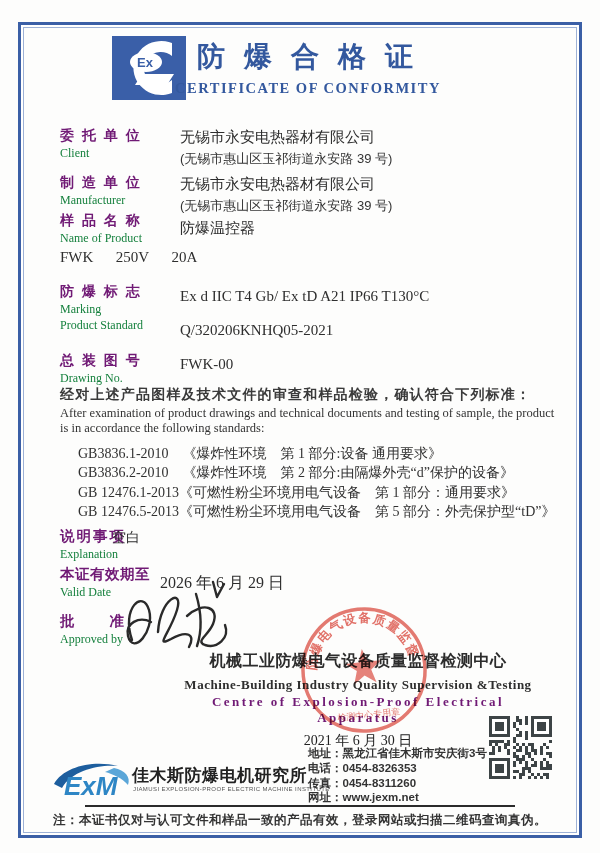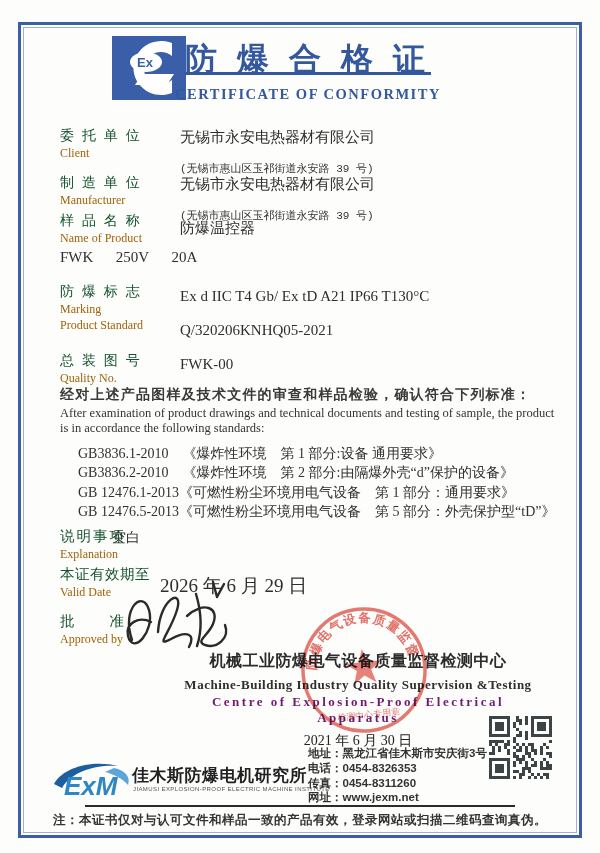--- a/index.html
+++ b/index.html
@@ -6,48 +6,48 @@
   .page{position:relative;width:600px;height:853px;background:#fdfdfc;overflow:hidden;
         font-family:"Liberation Sans",sans-serif;color:#333;}
   .frame{position:absolute;left:18px;top:22px;width:558px;height:810px;
          border:3px solid #3b5fa6;
          box-shadow:inset 0 0 0 2px #ffffff, inset 0 0 0 3px #9db1d6;}
   .abs{position:absolute;}
 
   
   .logo-ex{left:112px;top:36px;}
   .title-block{left:158px;top:38px;width:300px;text-align:center;}
-  .title-cn{font-family:"Liberation Serif",serif;font-weight:bold;font-size:32px;
-            letter-spacing:6px;color:#33589e;white-space:pre;text-decoration:underline;}
+  .title-cn{font-family:"Liberation Serif",serif;font-weight:bold;font-size:28px;
+            letter-spacing:6px;color:#33589e;white-space:pre;}
   .title-en{font-family:"Liberation Serif",serif;font-weight:bold;font-size:14.5px;
             letter-spacing:1.5px;color:#33589e;margin-top:4px;}
   .cert-no{left:130px;top:104px;width:300px;text-align:center;
            font-family:"Liberation Serif",serif;font-size:16px;color:#222;white-space:pre;}
 
   
   .row{position:absolute;left:60px;right:36px;display:flex;}
   .lbl{width:120px;flex:none;}
-  .lbl-cn{font-weight:normal;font-size:14px;letter-spacing:2px;color:#14532d;white-space:pre;}
-  .lbl-en{font-family:"Liberation Serif",serif;font-size:12px;color:#a16207;margin-top:1px;}
+  .lbl-cn{font-weight:bold;font-size:14px;letter-spacing:2px;color:#701a75;white-space:pre;}
+  .lbl-en{font-family:"Liberation Serif",serif;font-size:12px;color:#15803d;margin-top:1px;}
   .vals{flex:1;padding-top:1px;}
   .val{font-family:"Liberation Serif",serif;font-size:15px;color:#2e2e2e;white-space:pre-wrap;}
-  .sub{font-family:Liberation Mono, monospace;font-size:11px;color:#333;margin-top:14px;white-space:pre;}
+  .sub{font-family:Liberation Sans, sans-serif;font-size:13px;color:#333;margin-top:3px;white-space:pre;}
 
   .statement-cn{left:60px;top:386px;right:34px;font-weight:bold;font-size:14px;
                 letter-spacing:1.2px;color:#3a3a3a;}
   .statement-en{left:60px;right:34px;font-family:Liberation Serif, serif;
                 font-size:12.5px;color:#333;}
   .standards{left:78px;top:444px;right:30px;font-family:"Liberation Serif",serif;
              font-size:14px;line-height:19.3px;color:#303030;}
   .standards div{white-space:pre;}
 
   .expl-lbl{left:60px;top:527px;}
   .expl-val{left:112px;top:529px;font-family:"Liberation Serif",serif;font-size:14px;color:#2e2e2e;}
   .valid-lbl{left:60px;top:565px;}
-  .valid-val{left:160px;top:573px;font-family:"Liberation Serif",serif;font-size:19px;color:#2e2e2e;white-space:pre;}
+  .valid-val{left:160px;top:573px;font-family:"Liberation Serif",serif;font-size:16px;color:#2e2e2e;white-space:pre;}
   .appr-lbl{left:60px;top:612px;}
   .big-lbl .lbl-cn{font-size:14.5px;}
   .sig{left:116px;top:574px;}
 
   .issuer{left:175px;top:651px;width:366px;text-align:center;}
   .issuer-cn{font-weight:bold;font-size:16px;color:#2c2c2c;letter-spacing:0.5px;}
   .issuer-en1{font-family:"Liberation Serif",serif;font-weight:bold;font-size:13px;
               letter-spacing:0.5px;color:#2e2e2e;margin-top:5px;}
   .issuer-en2{font-family:"Liberation Serif",serif;font-weight:bold;font-size:13px;
               letter-spacing:2.5px;color:#701a75;margin-top:1px;}
@@ -132,21 +132,21 @@
     <div class="lbl">
       <div class="lbl-en">Product Standard</div>
     </div>
     <div class="vals">
       <div class="val" style="padding-top:4px">Q/320206KNHQ05-2021</div>
     </div>
   </div>
   <div class="row" style="top:352px">
     <div class="lbl">
       <div class="lbl-cn">总 装 图 号</div>
-      <div class="lbl-en">Quality No.</div>
+      <div class="lbl-en">Drawing No.</div>
     </div>
     <div class="vals">
       <div class="val" style="padding-top:3px">FWK-00</div>
     </div>
   </div>
 
   <div class="abs statement-cn">经对上述产品图样及技术文件的审查和样品检验，确认符合下列标准：</div>
   <div class="abs statement-en" style="top:406px">After examination of product drawings and technical documents and testing of sample, the product</div>
   <div class="abs statement-en" style="top:421px">is in accordance the following standards:</div>
 

